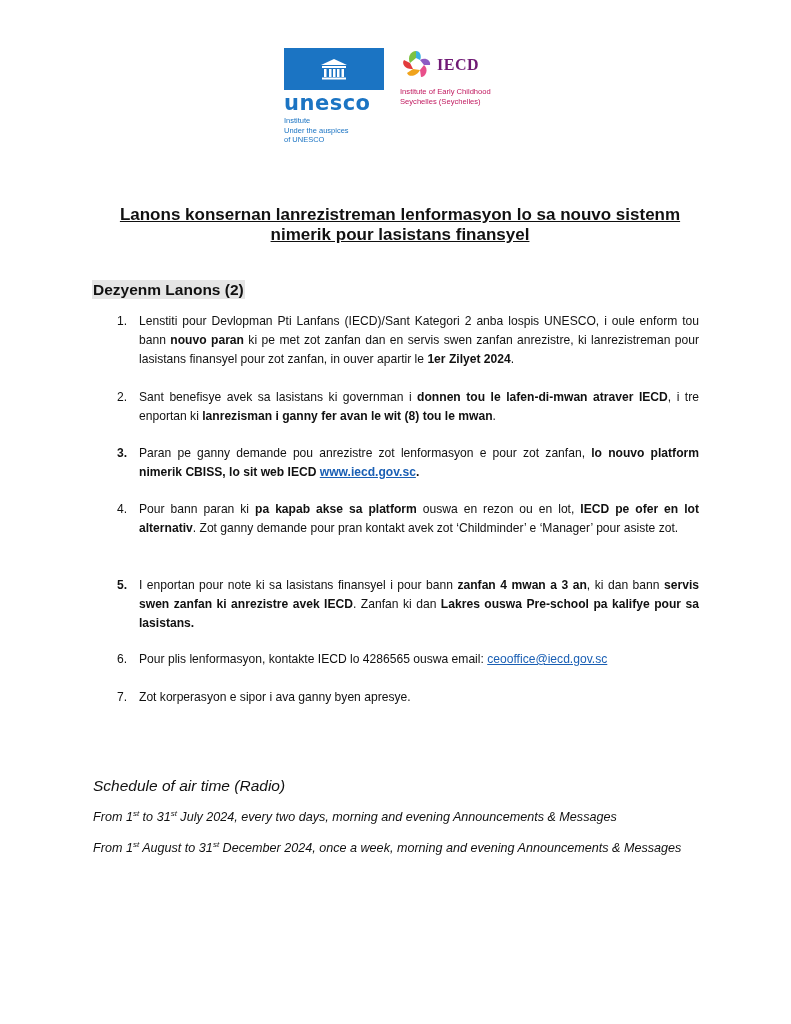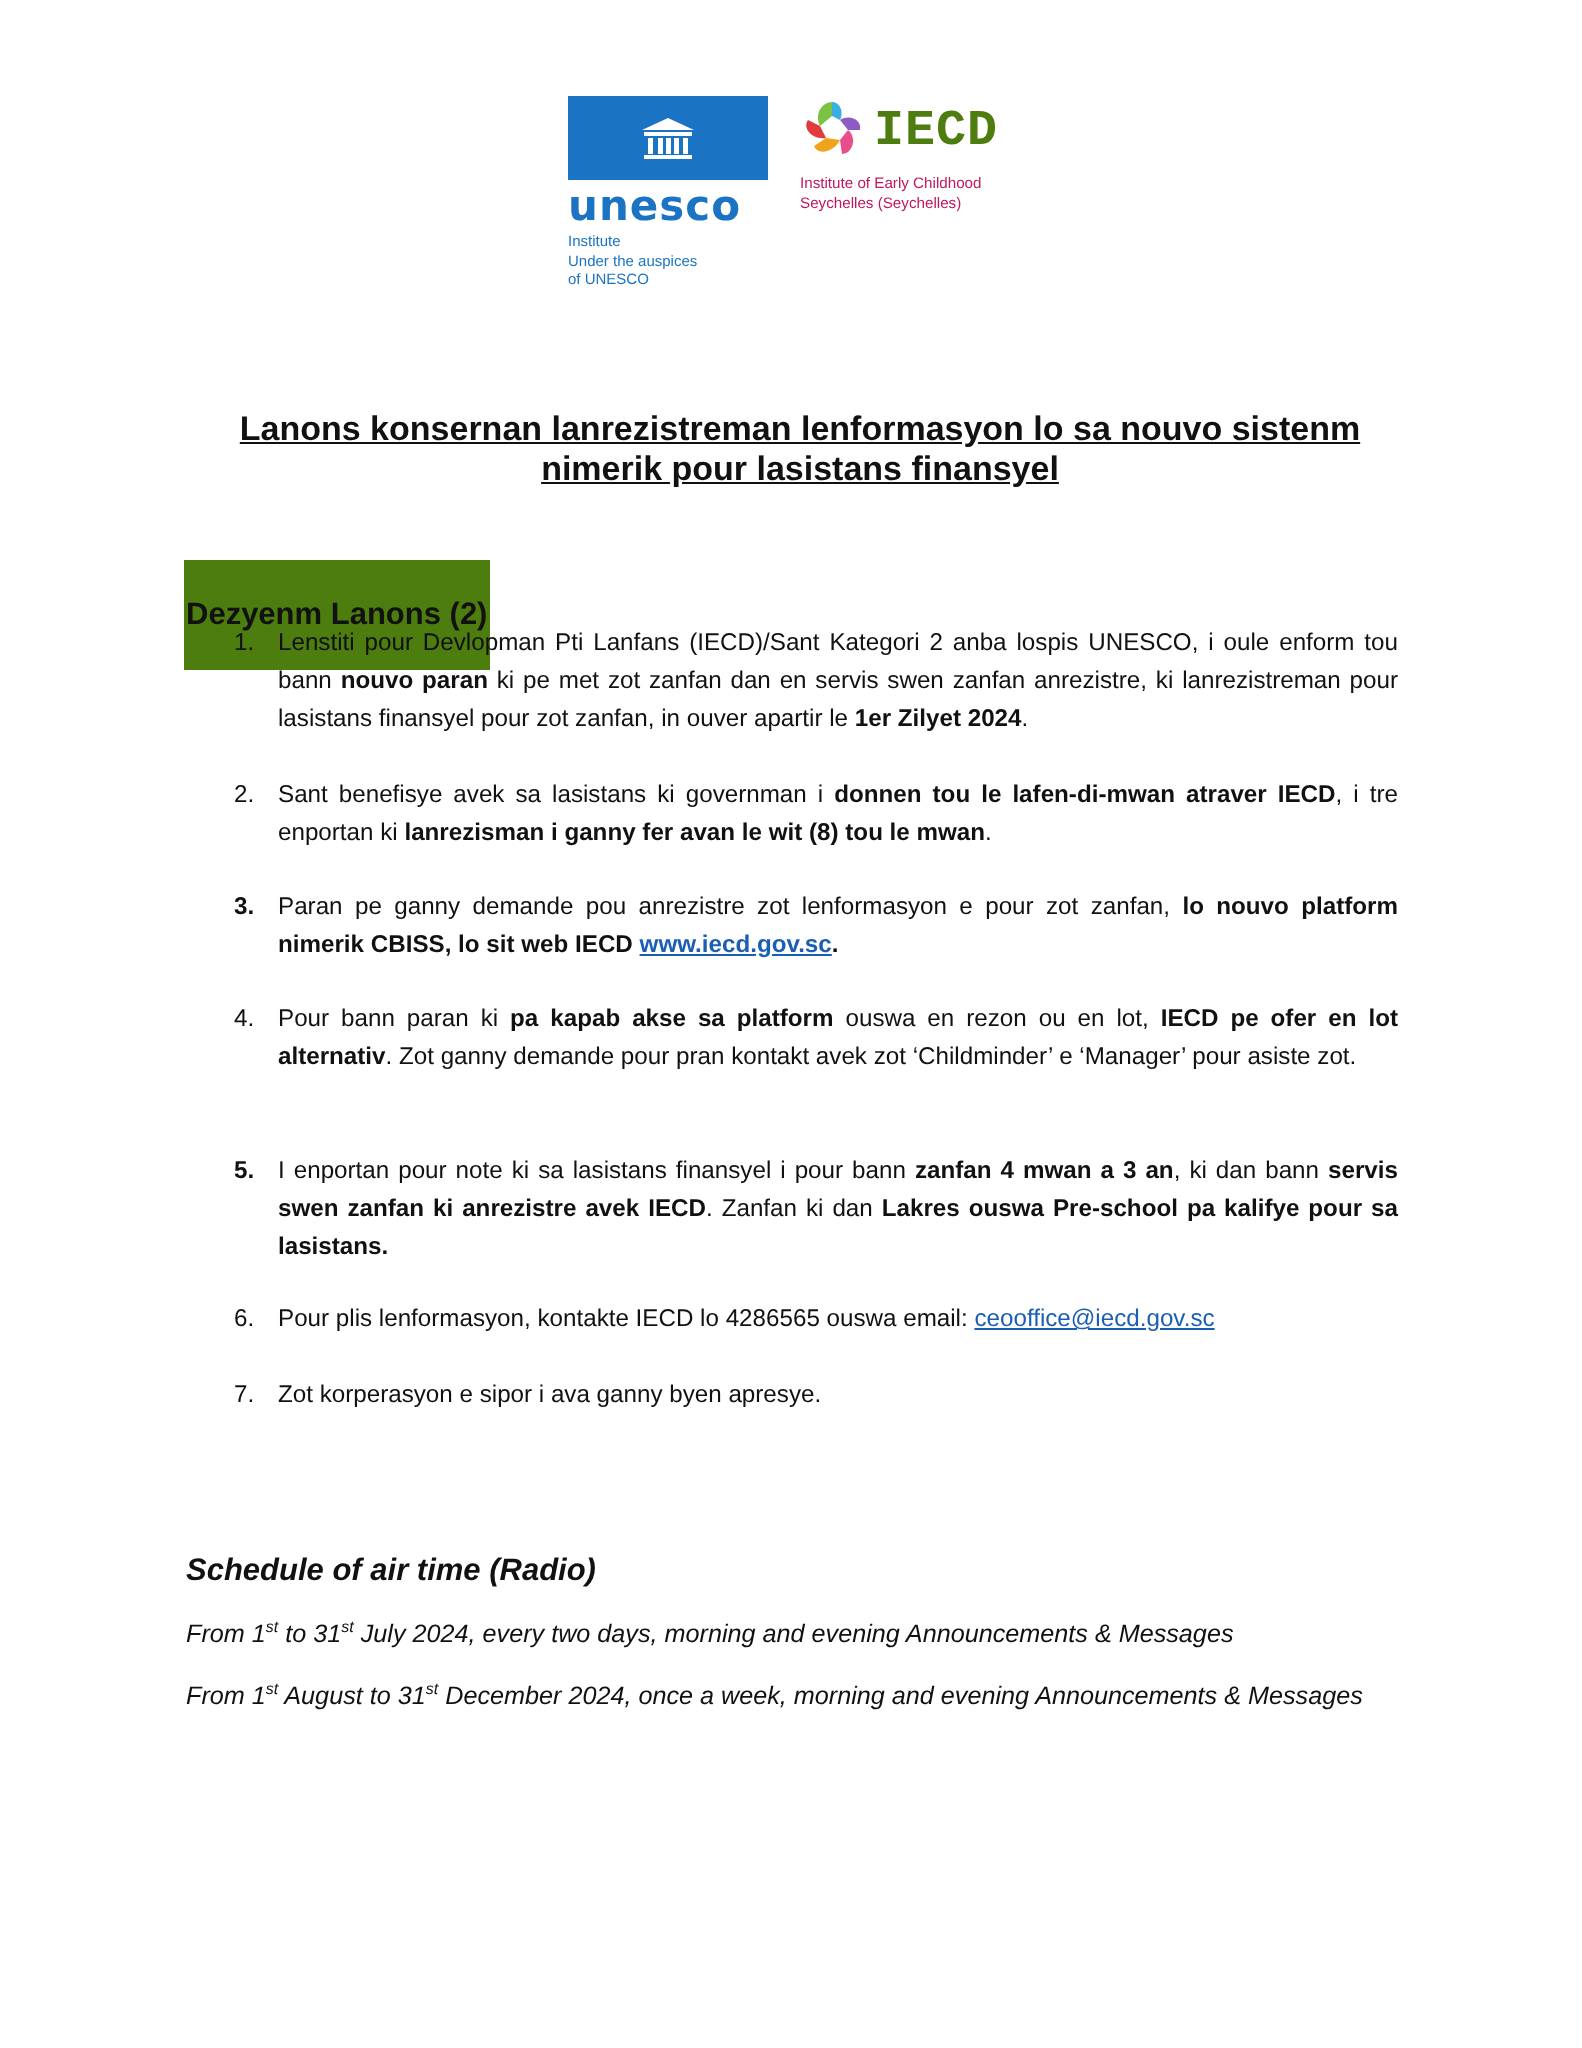--- a/index.html
+++ b/index.html
@@ -7,37 +7,37 @@
          font-family:"Liberation Sans", sans-serif; color:#111; }
   .page { position:absolute; left:0; top:0; width:791px; height:1024px; background:#fff; }
 
   
   .logo-unesco { position:absolute; left:284px; top:48px; width:100px; }
   .unesco-box { width:100px; height:42px; background:#1b74c3; display:flex; align-items:center; justify-content:center; }
   .unesco-word { font-family:"DejaVu Sans", sans-serif; font-weight:bold; font-size:21px; color:#1b74c3; letter-spacing:0.5px; margin-top:1px; line-height:24px; }
   .unesco-sub { font-size:7.5px; color:#1b74c3; line-height:9.5px; margin-top:1px; }
   .logo-iecd { position:absolute; left:398px; top:48px; width:140px; }
   .iecd-row { display:flex; align-items:center; }
-  .iecd-word { font-family:Liberation Mono, monospace; font-weight:bold; font-size:25px; color:#4d7c0f; margin-left:3px; letter-spacing:0.5px; }
+  .iecd-word { font-family:Liberation Serif, serif; font-weight:bold; font-size:16px; color:#701a75; margin-left:3px; letter-spacing:0.5px; }
   .iecd-sub { font-size:7.6px; color:#c0185e; line-height:10px; margin-top:5px; margin-left:2px; }
 
   .title { position:absolute; left:96px; top:205px; width:608px; text-align:center;
            font-weight:bold; font-size:17px; line-height:20px; text-decoration:underline; }
 
   .section-heading { position:absolute; left:92px; top:280px; font-weight:bold; font-size:15.5px;
-                     background:#4d7c0f; padding:18px 1px; line-height:19px; }
+                     background:#e5e5e5; padding:0 1px; line-height:19px; }
 
   ol.items { position:absolute; left:117px; top:312px; width:582px; margin:0; padding:0; list-style:none; }
   ol.items li { position:relative; padding-left:22px; font-size:12.1px; line-height:19px; text-align:justify; }
   ol.items li .num { position:absolute; left:0; top:0; }
   ol.items li .num.b { font-weight:bold; }
   .b { font-weight:bold; }
   a.link { color:#1a5fb4; text-decoration:underline; }
 
-  .sched-heading { position:absolute; left:93px; top:777px; font-weight:bold; font-style:italic; font-size:15.5px; }
+  .sched-heading { position:absolute; left:93px; top:777px; font-weight:normal; font-style:italic; font-size:15.5px; }
   .sched-line { position:absolute; left:93px; font-style:italic; font-size:12.6px; line-height:20px; width:610px; }
   sup { font-size:8px; vertical-align:5px; line-height:0; }
 </style>
 </head>
 <body>
 
 <div class="page">
 
   <div class="logo-unesco">
     <div class="unesco-box">

